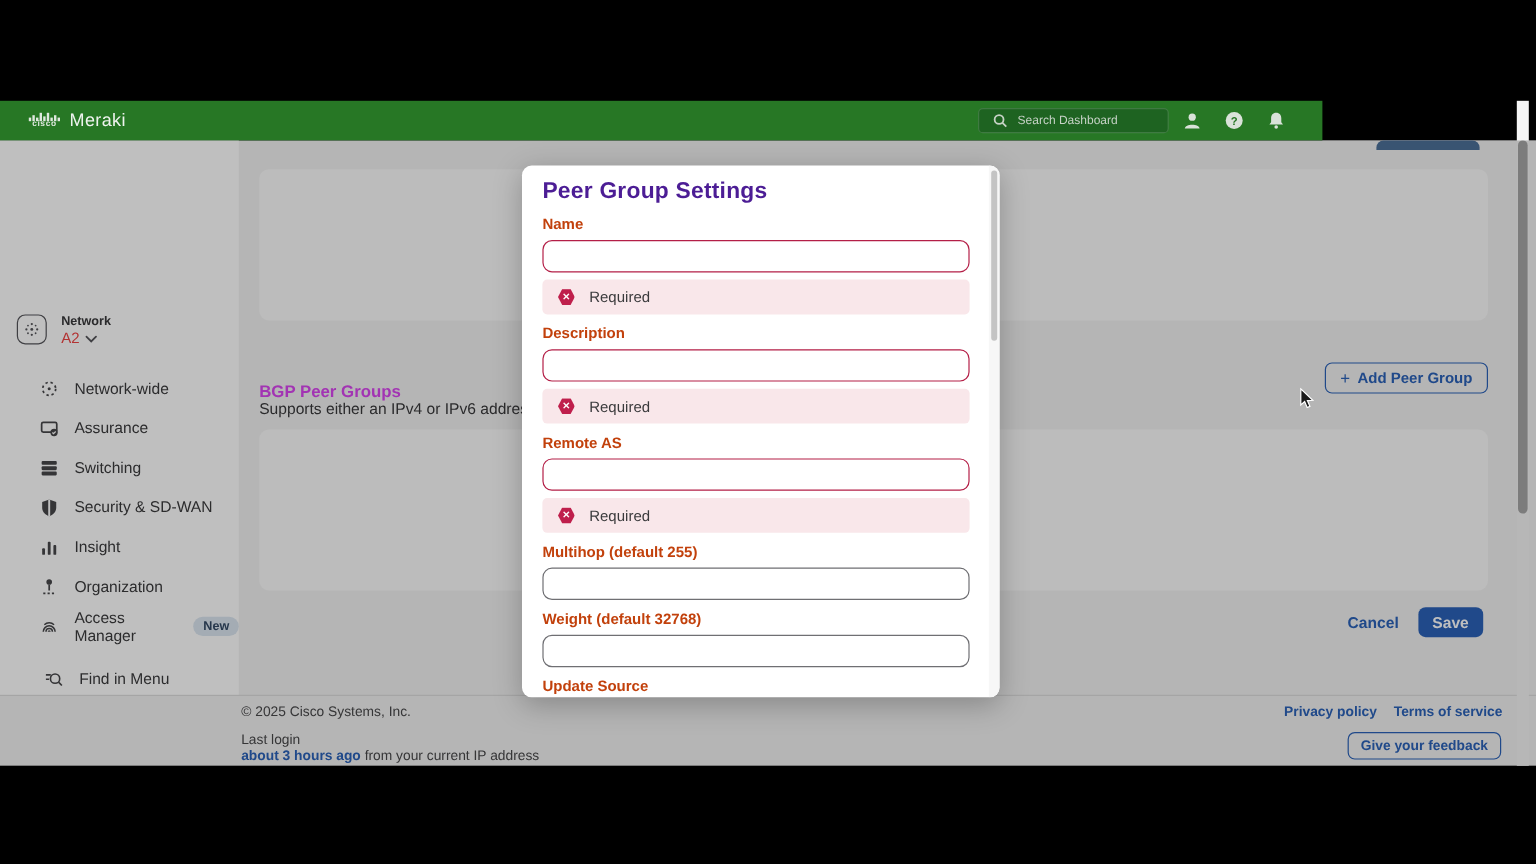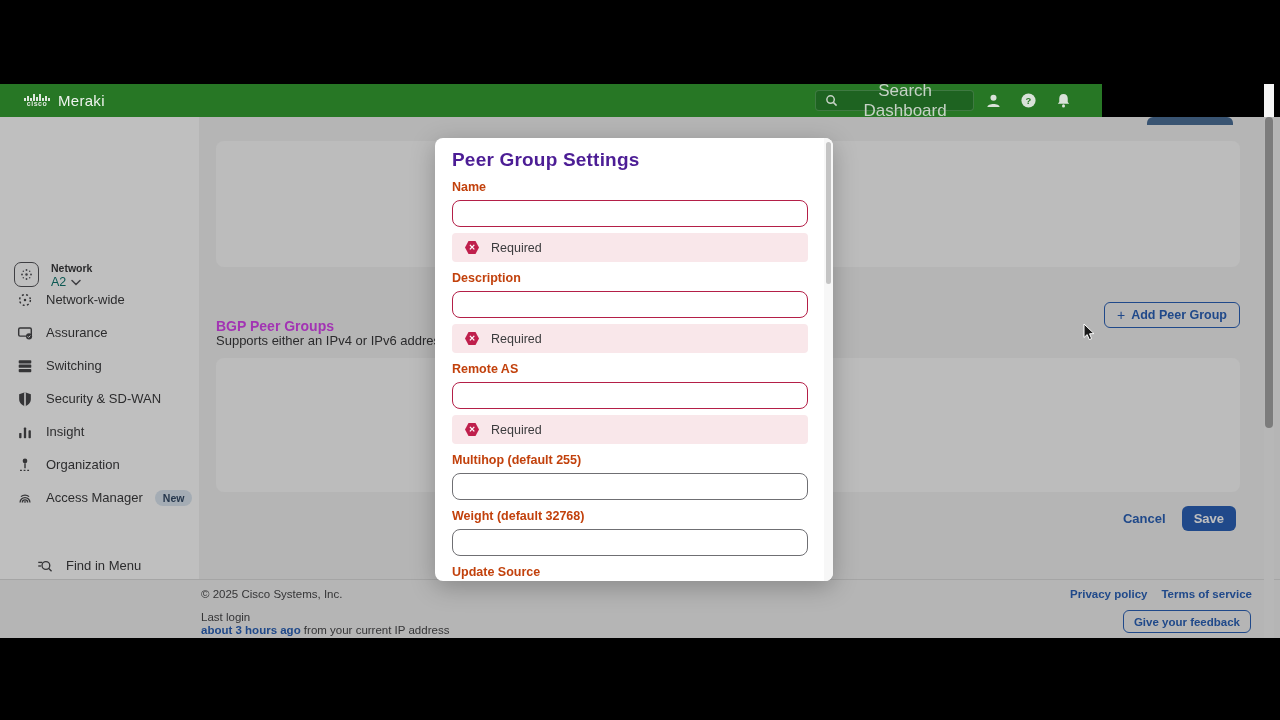--- a/index.html
+++ b/index.html
@@ -10,32 +10,32 @@
   
   .header { position:absolute; left:0; top:84px; width:1102px; height:33px; background:#277725; display:flex; align-items:center; z-index:10; }
   .brand { display:flex; align-items:center; margin-left:24px; gap:8px; }
   .cisco-logo { display:flex; flex-direction:column; align-items:center; }
   .cisco-bars { display:flex; align-items:flex-end; gap:1px; height:7px; }
   .cisco-bars span { width:2px; background:#dfe8df; display:block; }
   .cisco-word { font-size:7px; font-weight:bold; color:#dfe8df; letter-spacing:0.5px; line-height:6px; }
   .brand-name { color:#eef3ee; font-size:15px; letter-spacing:0.3px; }
   .header-right { position:absolute; right:128px; top:0; height:33px; display:flex; align-items:center; }
   .search-box { width:159px; height:21px; background:#1e6321; border:1px solid rgba(255,255,255,0.15); border-radius:4px; display:flex; align-items:center; padding:0 8px; gap:6px; }
-  .search-box .ph { color:#c6d2c6; font-size:17px;text-align:center; }
+  .search-box .ph { color:#c6d2c6; font-size:10px;text-align:center; }
   .hdr-icon { width:18px; height:18px; display:flex; align-items:center; justify-content:center; }
   .hdr-icons { position:absolute; top:0; height:33px; display:flex; align-items:center; gap:17px; right:30px; }
 
   
   .app-bg { position:absolute; left:0; top:117px; width:1280px; height:521px; background:#f2f2f2; }
   .sidebar { position:absolute; left:0; top:117px; width:199px; height:463px; background:#ffffff; }
   .net-selector { position:absolute; left:14px; top:145px; display:flex; gap:12px; }
   .net-icon-box { width:25px; height:25px; border:1.5px solid #55555a; border-radius:7px; display:flex; align-items:center; justify-content:center; }
   .net-label { font-size:10.5px; font-weight:bold; color:#39393b; }
-  .net-value { font-size:12.5px; color:#0f766e; margin-top:1px; display:flex; align-items:center; gap:5px; }
-  .side-list { position:absolute; left:0; top:166px; width:199px; }
+  .net-value { font-size:12.5px; color:#ef4444; margin-top:1px; display:flex; align-items:center; gap:5px; }
+  .side-list { position:absolute; left:0; top:190px; width:199px;padding-left:16px; }
   .side-item { display:flex; align-items:center; height:33px; padding-left:16px; gap:12px; cursor:pointer; }
   .side-item .lbl { font-size:13px; color:#3b3b3d; }
   .badge-new { background:#dbe6f1; color:#334a66; font-size:10.5px; font-weight:bold; border-radius:9px; padding:2px 8px; }
   .find-item { position:absolute; left:0; top:432px; width:199px;padding-left:20px; }
 
   
   .card { position:absolute; left:216px; width:1024px; background:#fbfbfb; border-radius:8px; }
   .page-h1 { position:absolute; left:216px; top:318px; font-size:14px; font-weight:bold; color:#d946ef; }
   .page-sub { position:absolute; left:216px; top:333px; font-size:13px; color:#39393b; }
   .btn-outline-blue { display:inline-flex; align-items:center; justify-content:center; gap:6px; border:1.5px solid #2b62b8; color:#2b62b8; font-weight:bold; border-radius:6px; background:transparent; cursor:pointer; }

